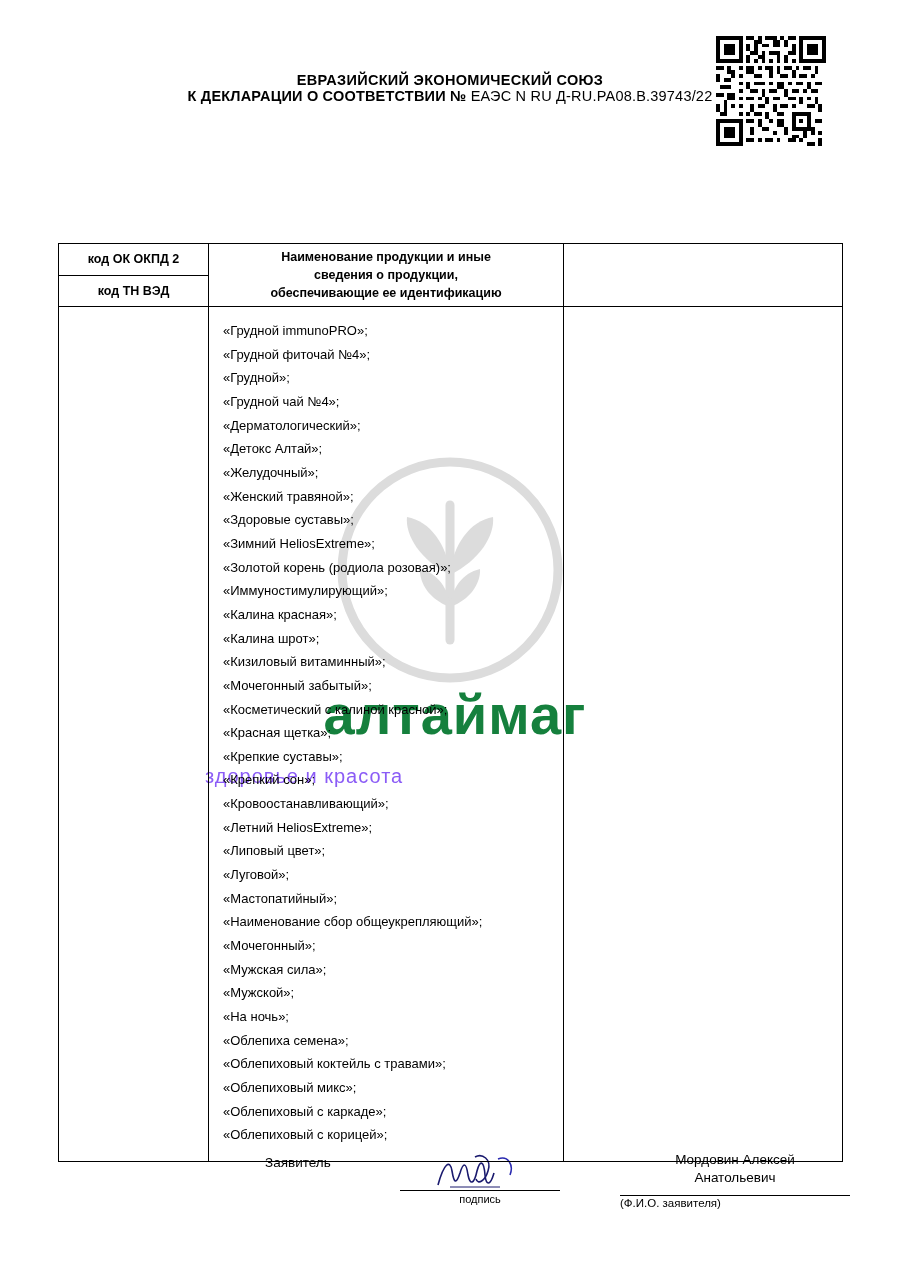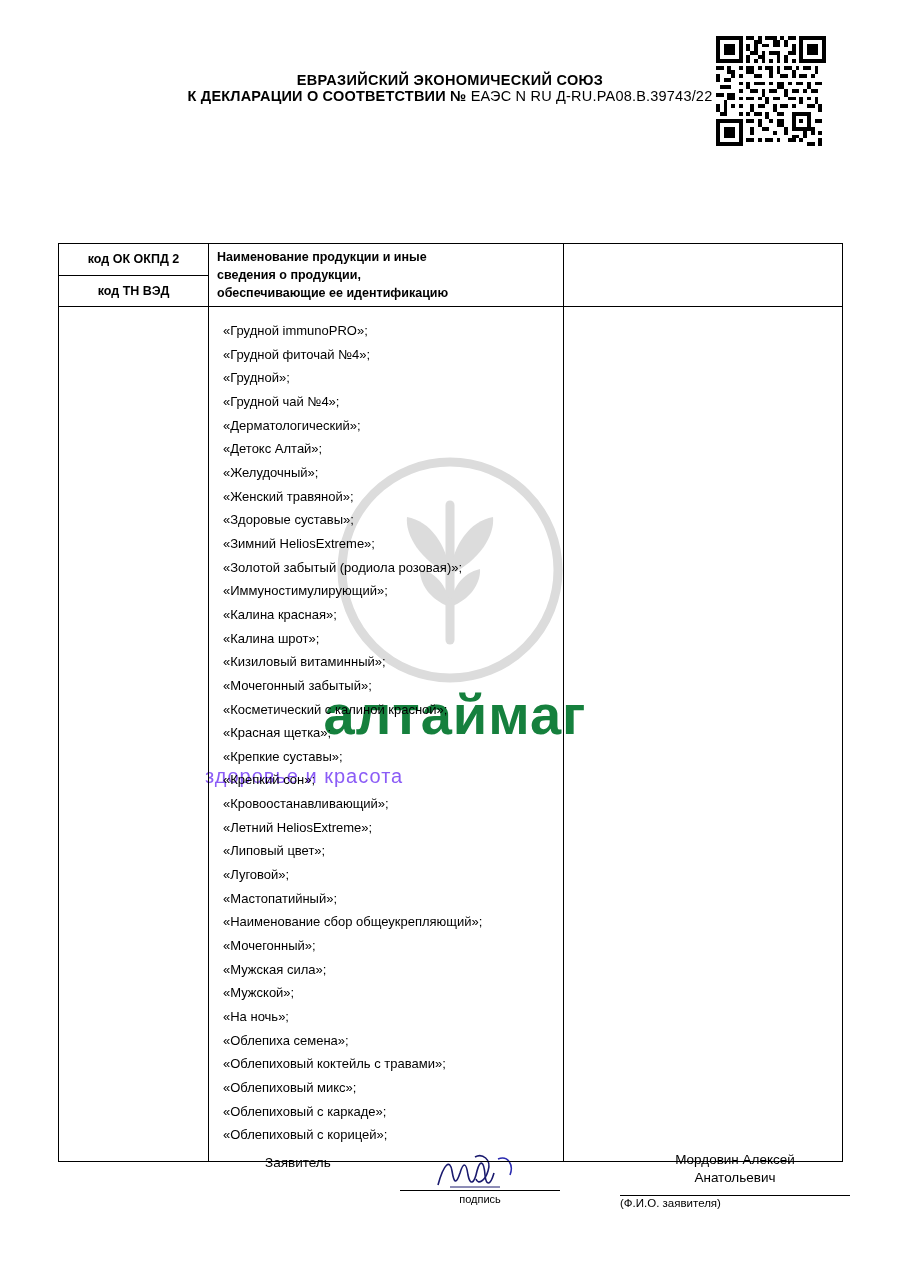--- a/index.html
+++ b/index.html
@@ -110,20 +110,21 @@
   }
   .thead {
     display: flex;
     border-bottom: 1.4px solid #000;
     height: 62px;
   }
   .th {
     box-sizing: border-box;
     font-size: 12.5px;
     font-weight: bold;
+    text-align: center;
     padding: 6px 8px;
     line-height: 1.45;
   }
   .th-col1 {
     width: 150px;
     border-right: 1.4px solid #000;
     padding: 0;
     display: flex;
     flex-direction: column;
   }
@@ -447,21 +448,21 @@
             <li>«Грудной immunoPRO»;</li>
             <li>«Грудной фиточай №4»;</li>
             <li>«Грудной»;</li>
             <li>«Грудной чай №4»;</li>
             <li>«Дерматологический»;</li>
             <li>«Детокс Алтай»;</li>
             <li>«Желудочный»;</li>
             <li>«Женский травяной»;</li>
             <li>«Здоровые суставы»;</li>
             <li>«Зимний HeliosExtreme»;</li>
-            <li class="wrap">«Золотой забытый (родиола розовая)»;</li>
+            <li class="wrap">«Золотой корень (родиола розовая)»;</li>
             <li>«Иммуностимулирующий»;</li>
             <li>«Калина красная»;</li>
             <li>«Калина шрот»;</li>
             <li>«Кизиловый витаминный»;</li>
             <li>«Мочегонный забытый»;</li>
             <li>«Косметический с калиной красной»;</li>
             <li>«Красная щетка»;</li>
             <li>«Крепкие суставы»;</li>
             <li>«Крепкий сон»;</li>
             <li>«Кровоостанавливающий»;</li>

